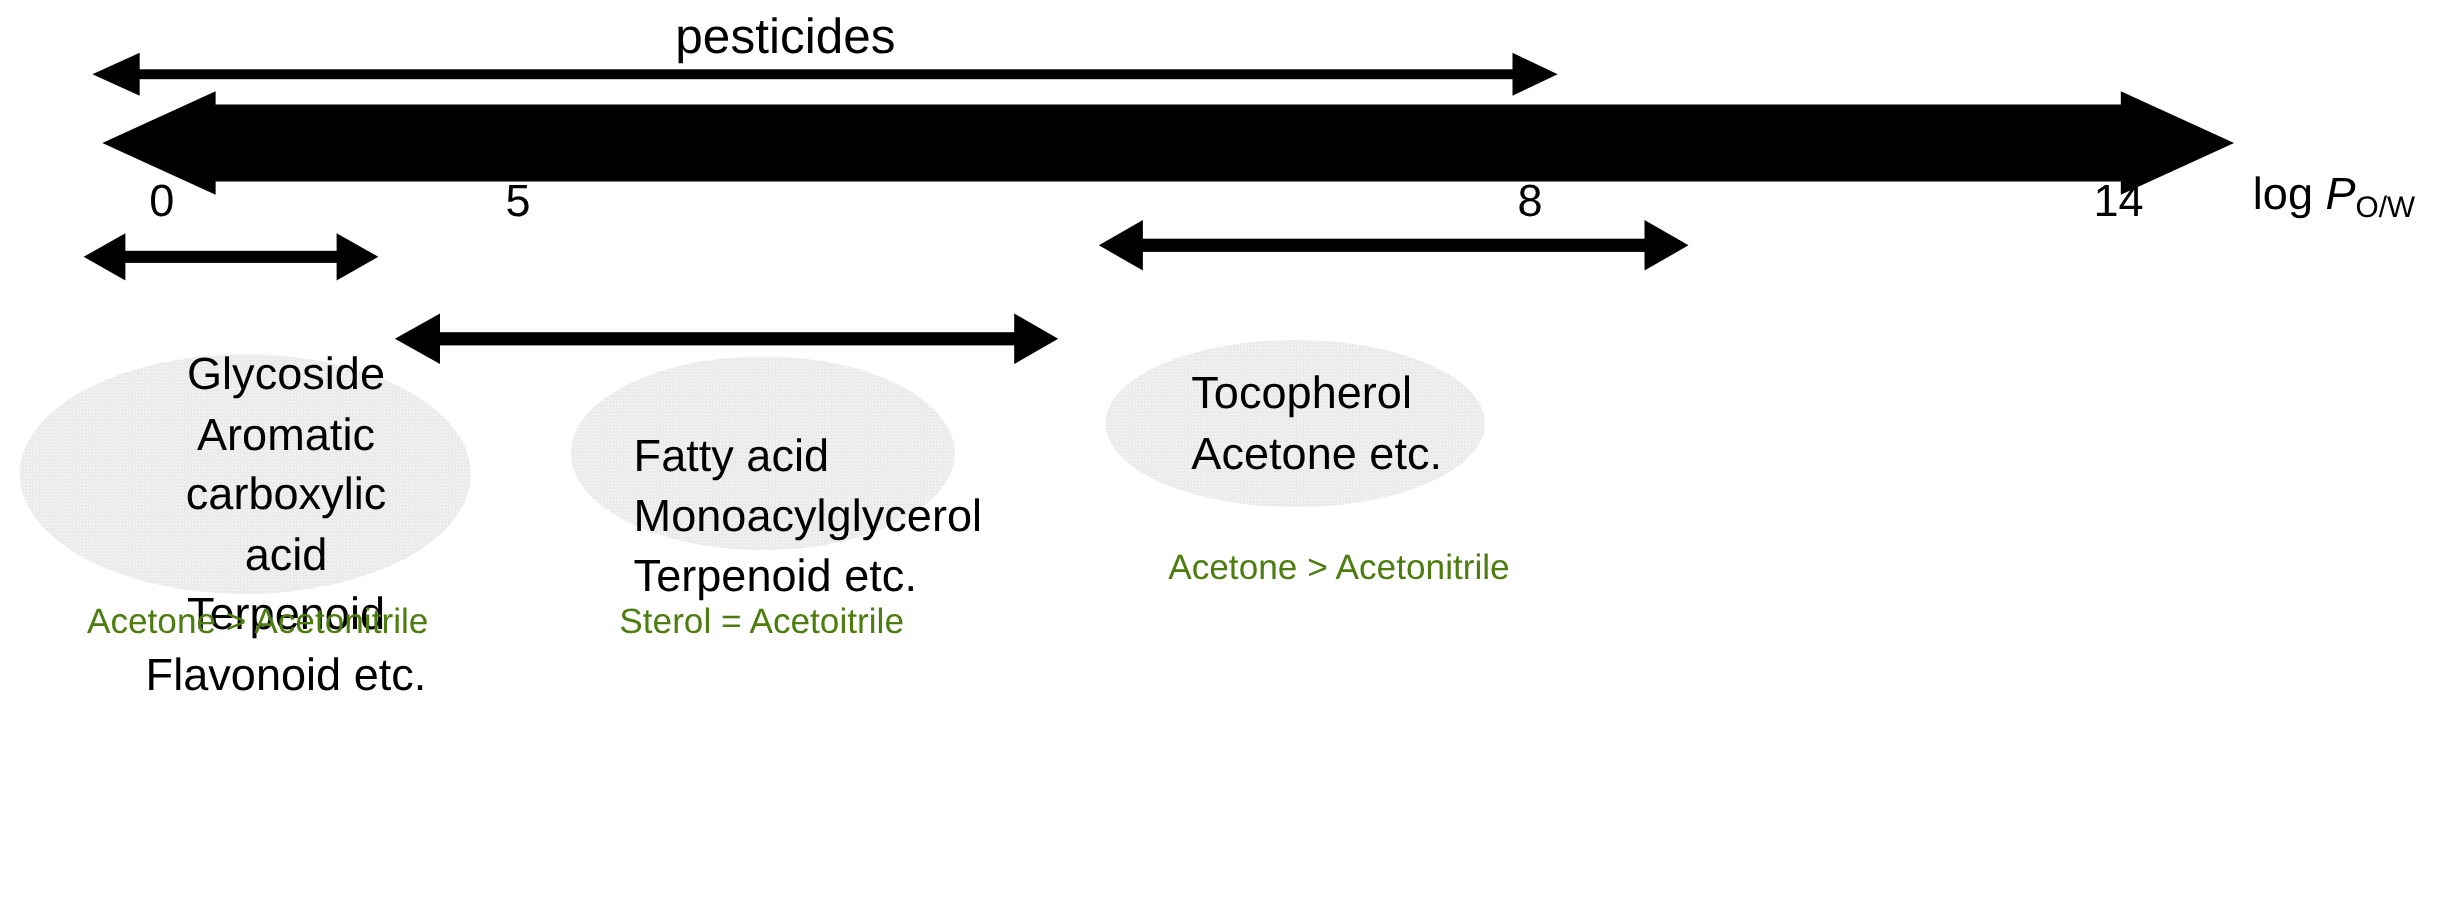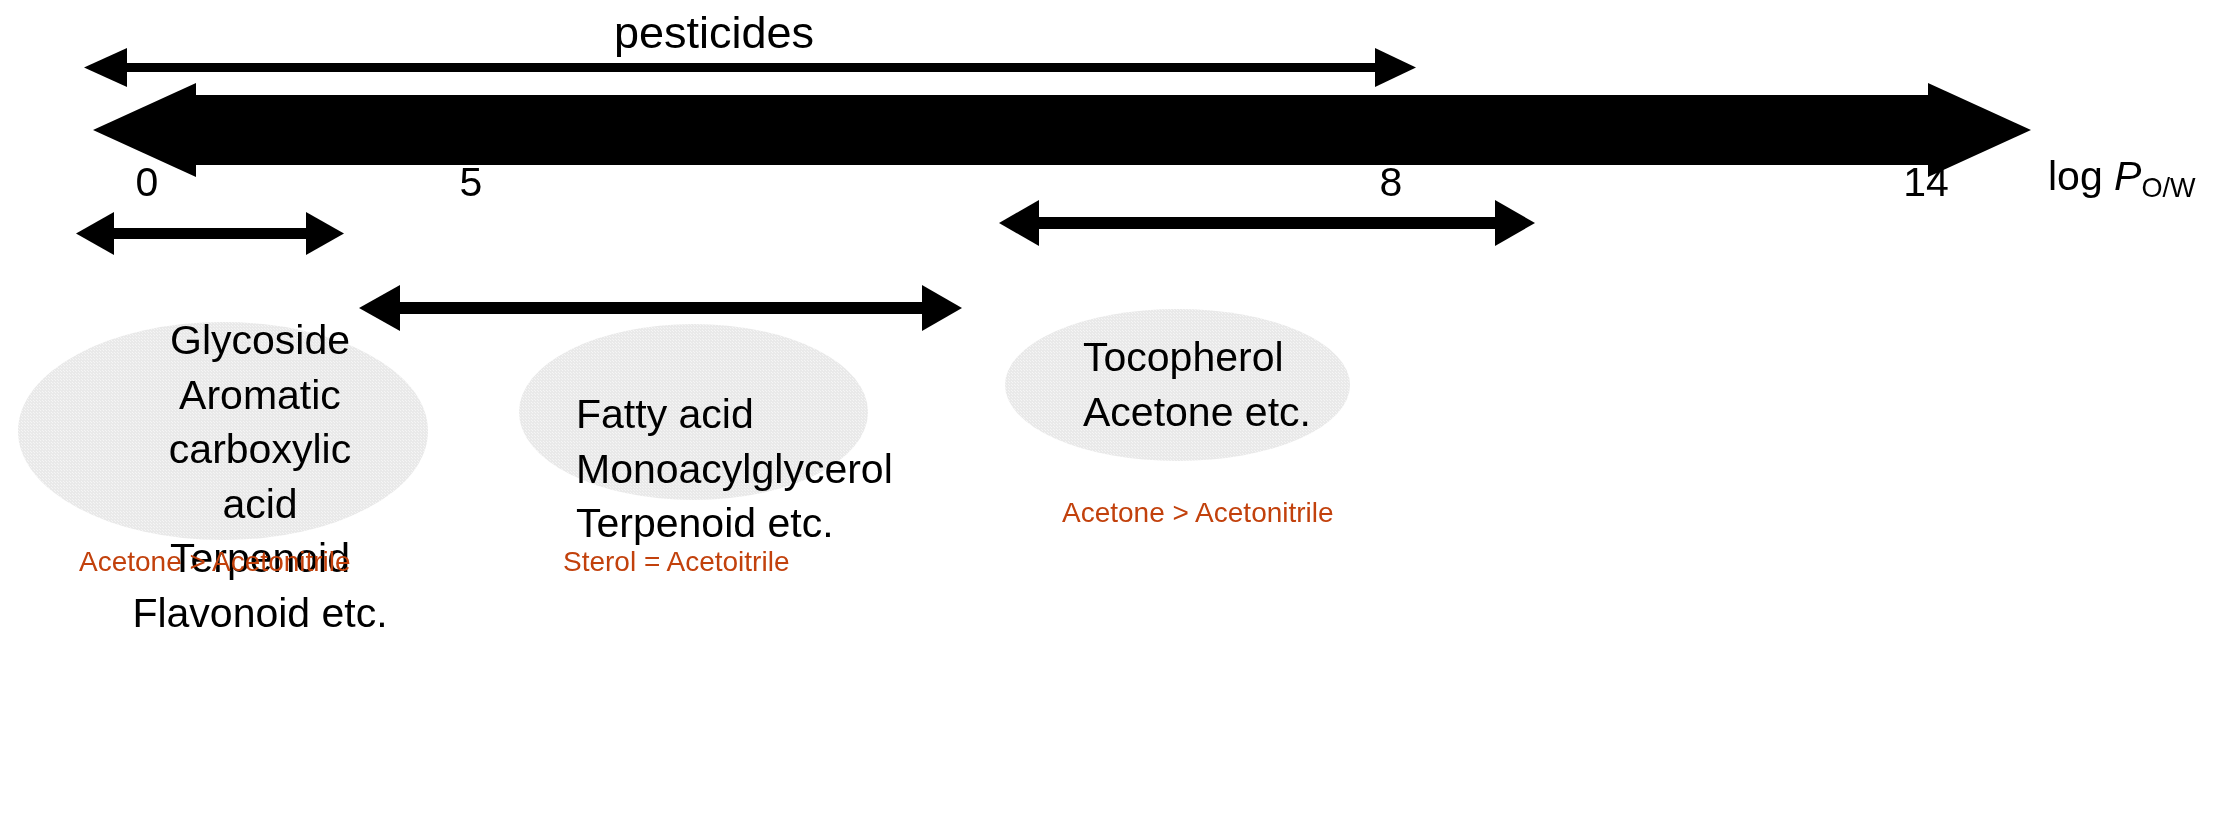--- a/index.html
+++ b/index.html
@@ -55,23 +55,23 @@
   }
   .ell-text{
     position:absolute;
     font-size:41px;
     line-height:1.33;
     white-space:pre-line;
     color:#000;
   }
   .caption{
     position:absolute;
-    font-size:28px;
+    font-size:32px;
     white-space:nowrap;
-    color:#c2410c;
+    color:#4d7c0f;
   }
 
   
   svg.arrows{
     position:absolute;
     left:0;top:0;
     width:2225px;height:836px;
     pointer-events:none;
   }
   svg.arrows path, svg.arrows polygon{fill:#000;}

